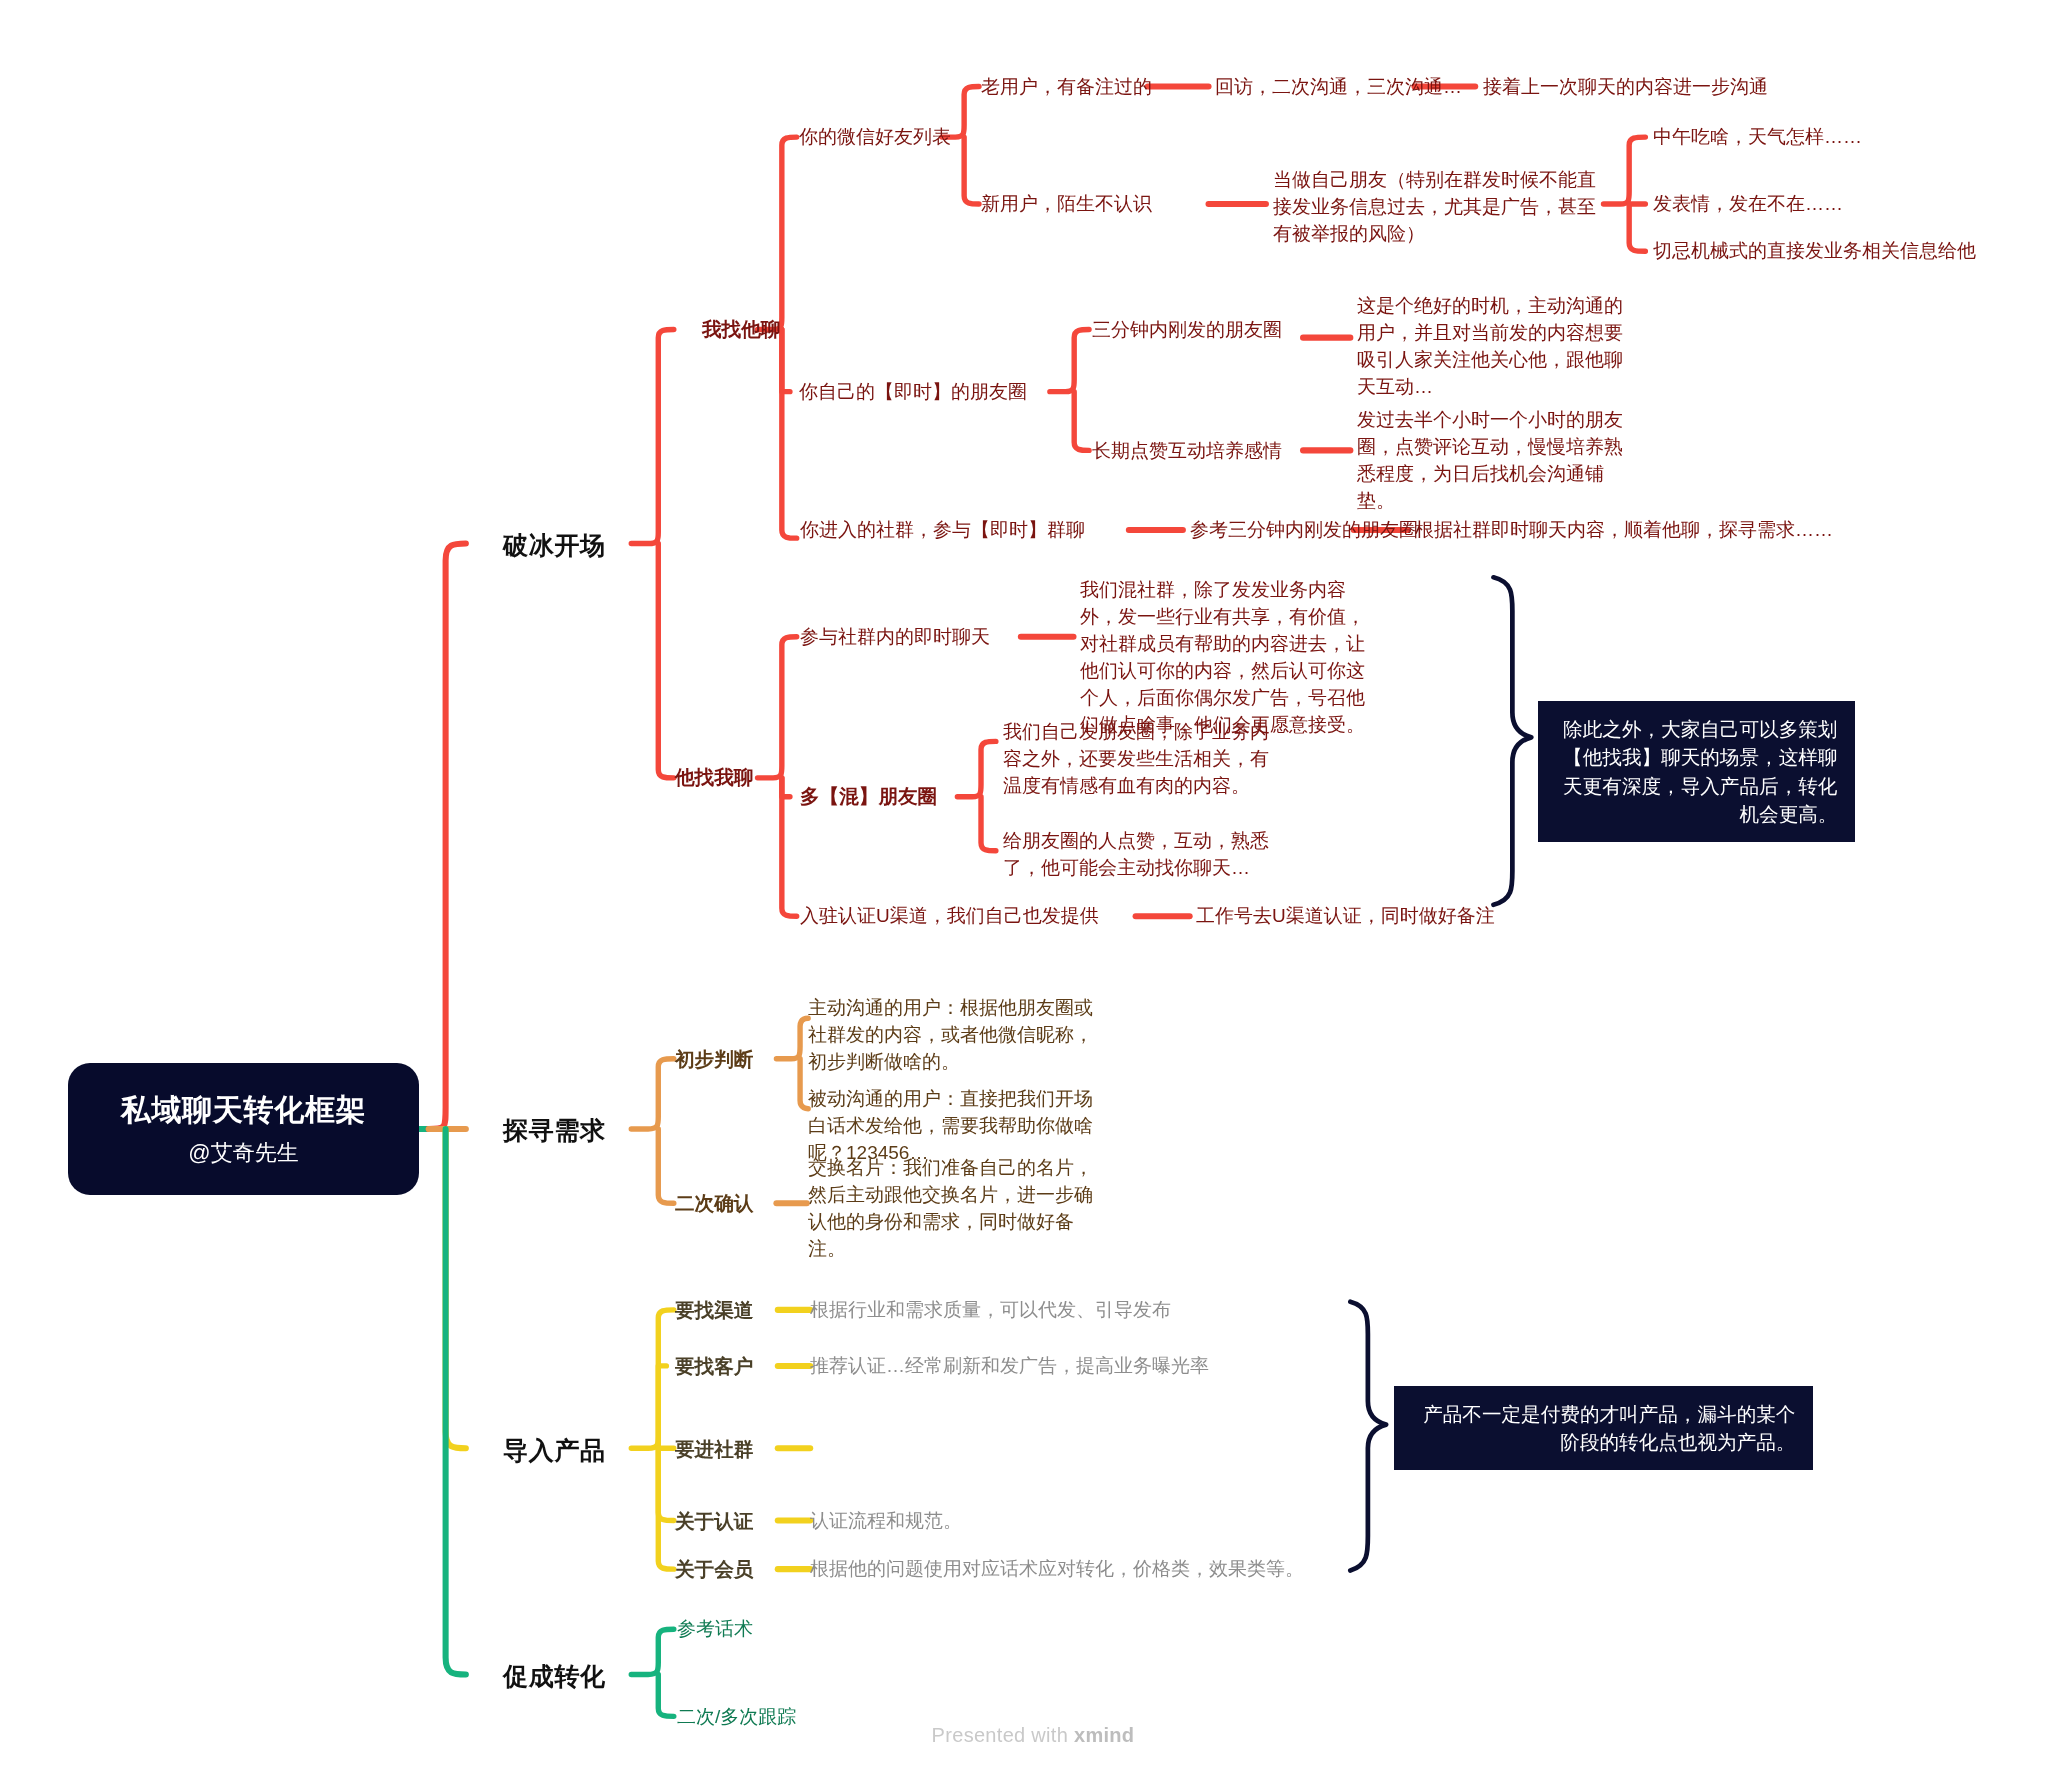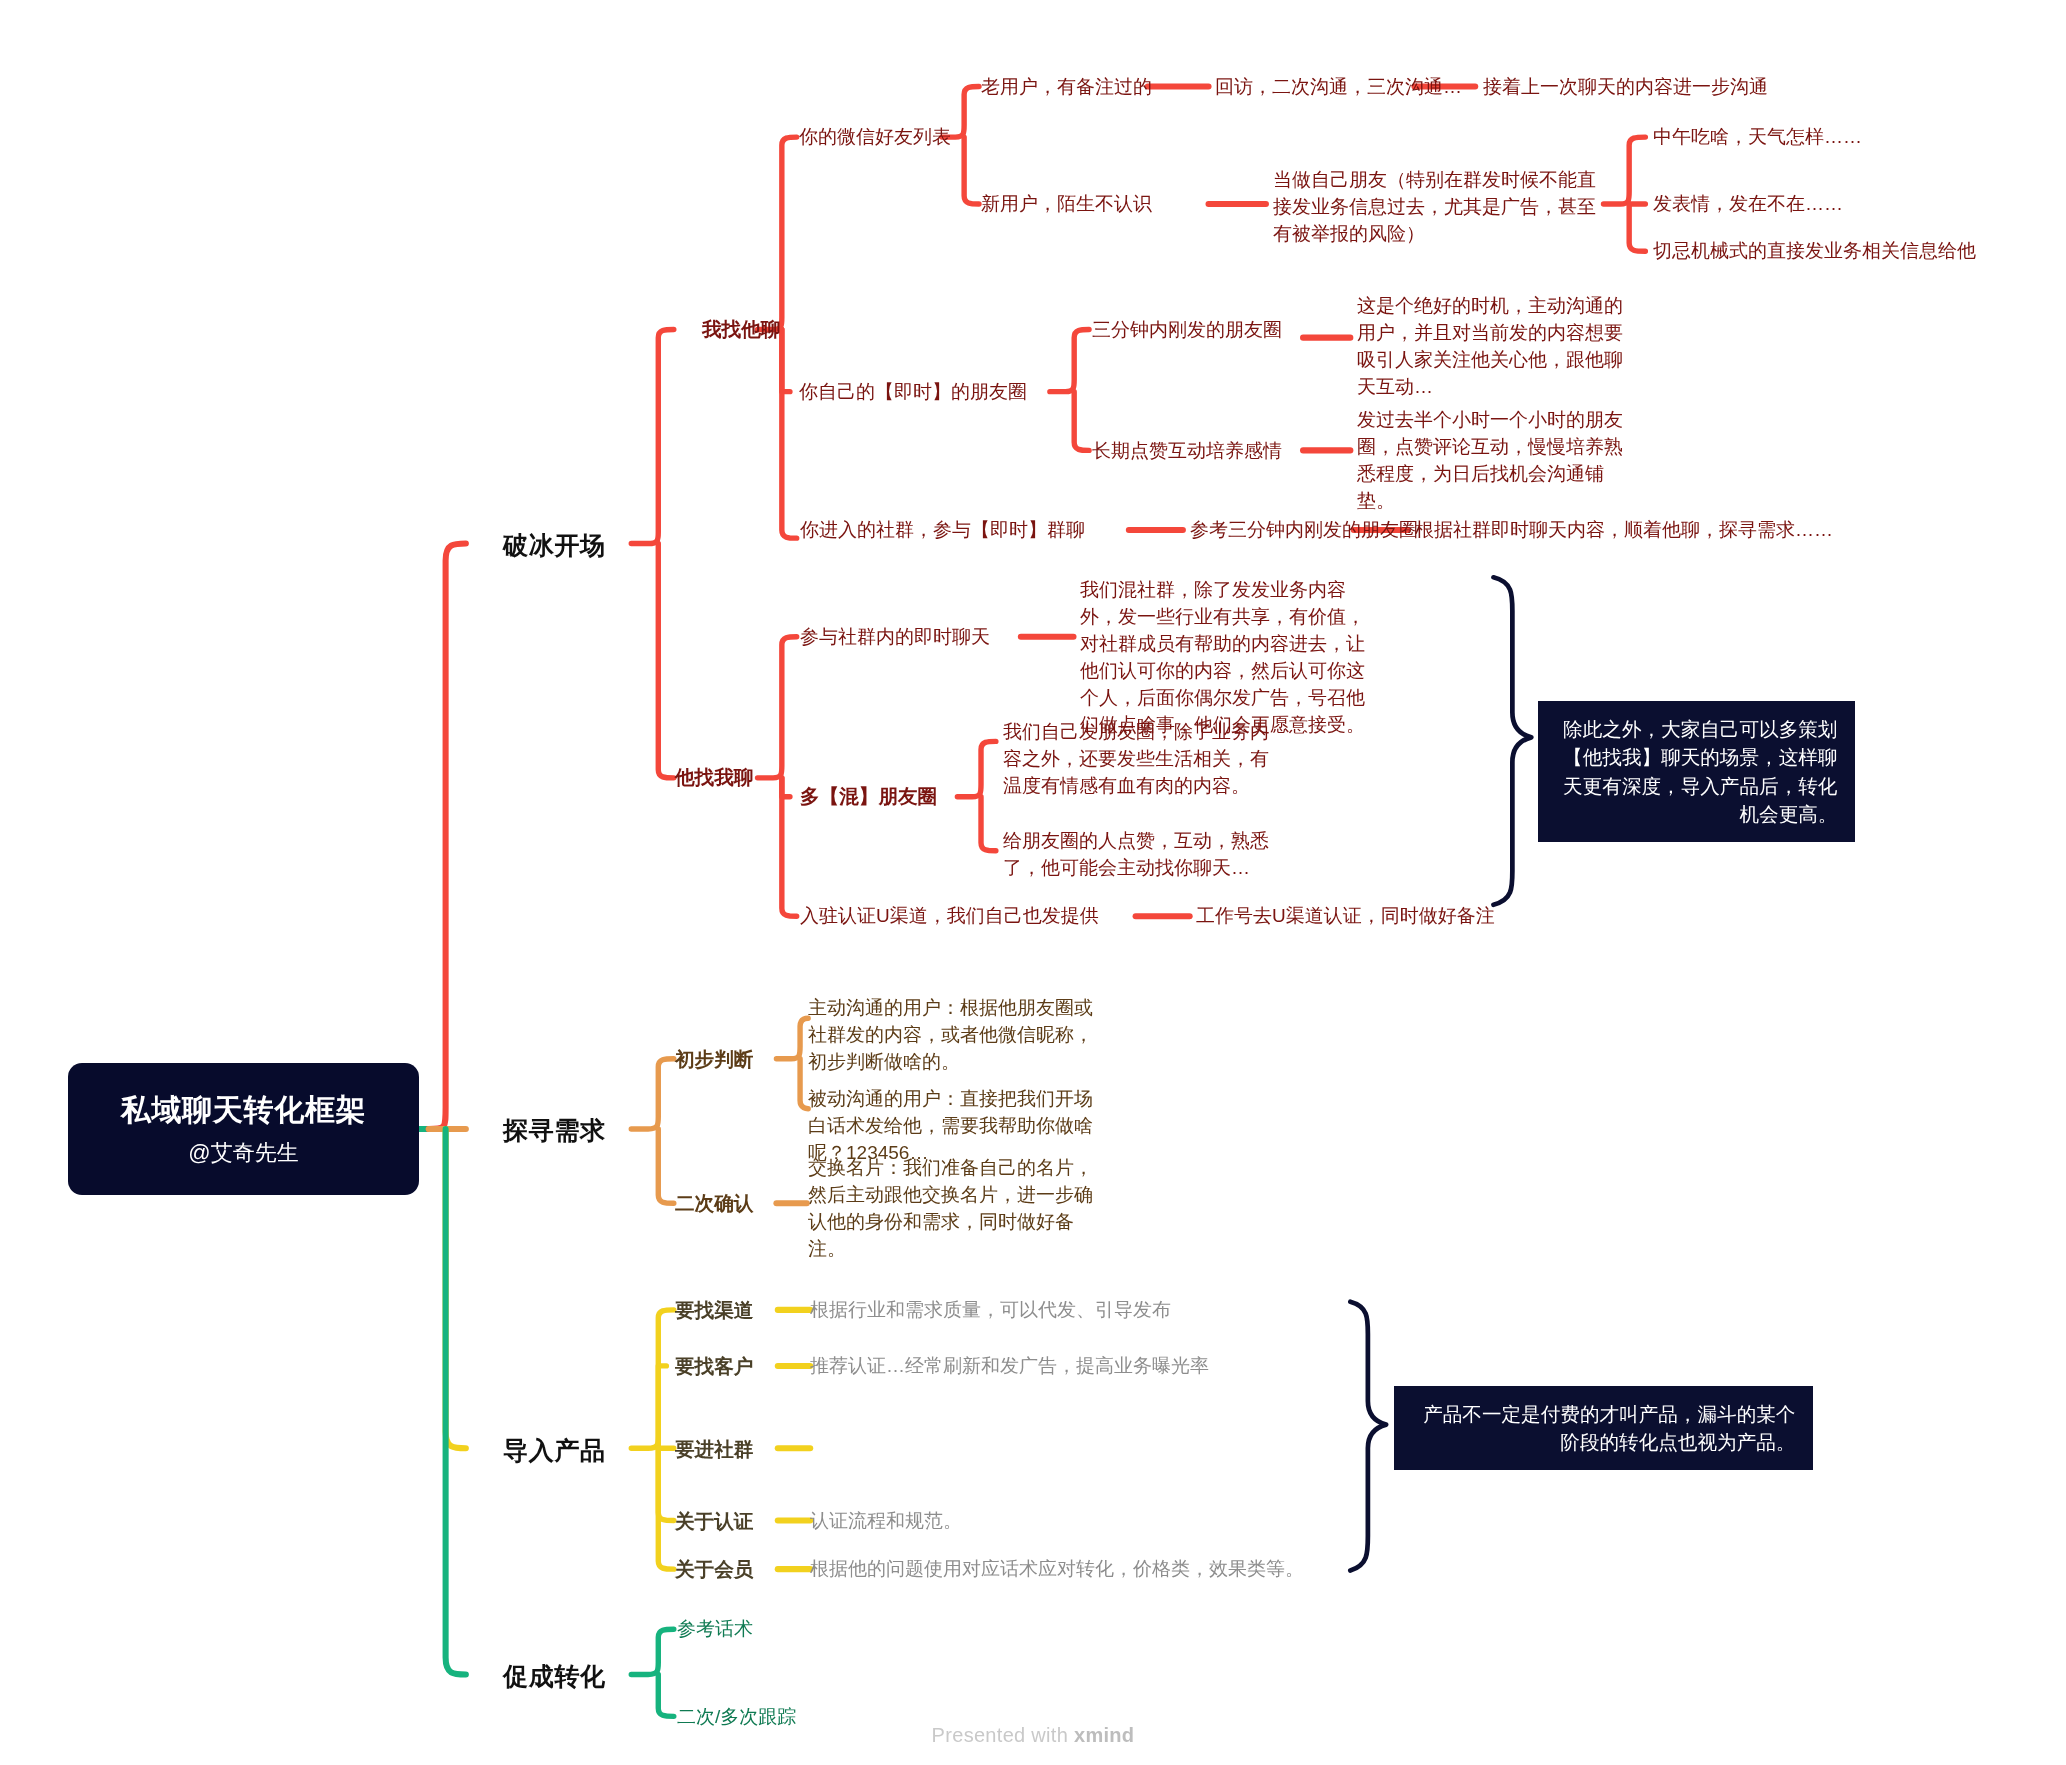--- a/index.html
+++ b/index.html
@@ -18,21 +18,21 @@
 
   .node {
     position: absolute;
     line-height: 1.42;
     white-space: pre-wrap;
   }
 
   
   .root {
     background: #070b2c;
-    border-radius: 14px;
+    border-radius: 22px;
     color: #ffffff;
     text-align: center;
     padding: 24px 23px;
     display: flex;
     flex-direction: column;
     justify-content: center;
     align-items: center;
   }
   .root-title { font-size: 30px; font-weight: 700; letter-spacing: 0.7px; }
   .root-sub   { font-size: 22px; font-weight: 400; margin-top: 5.4px; }

